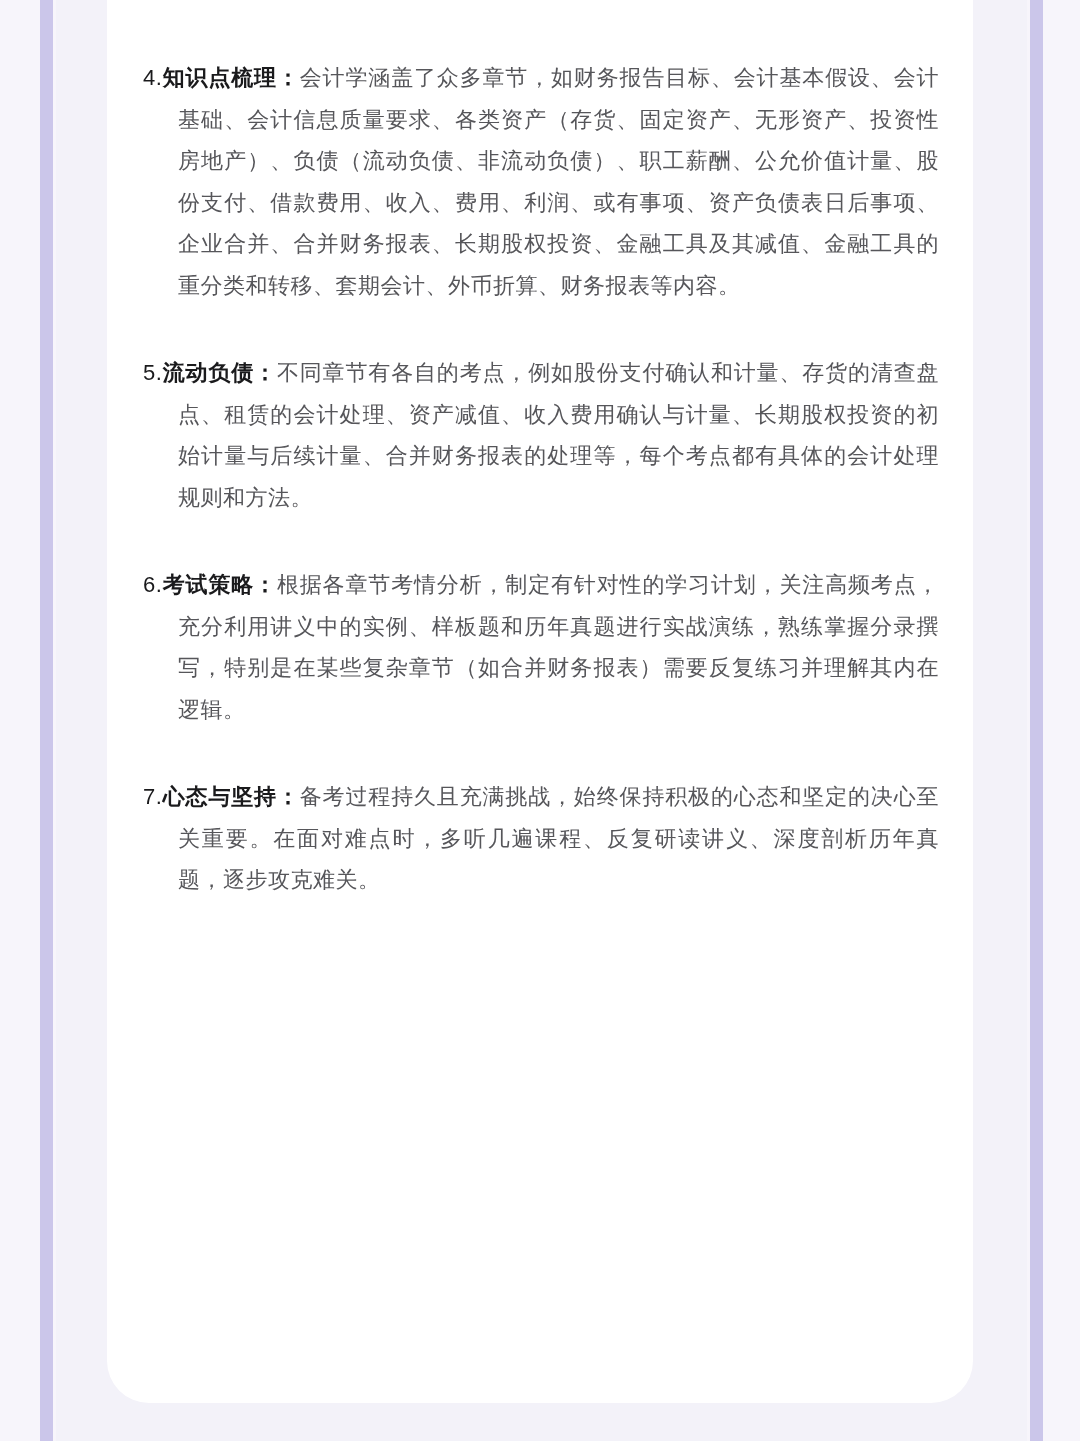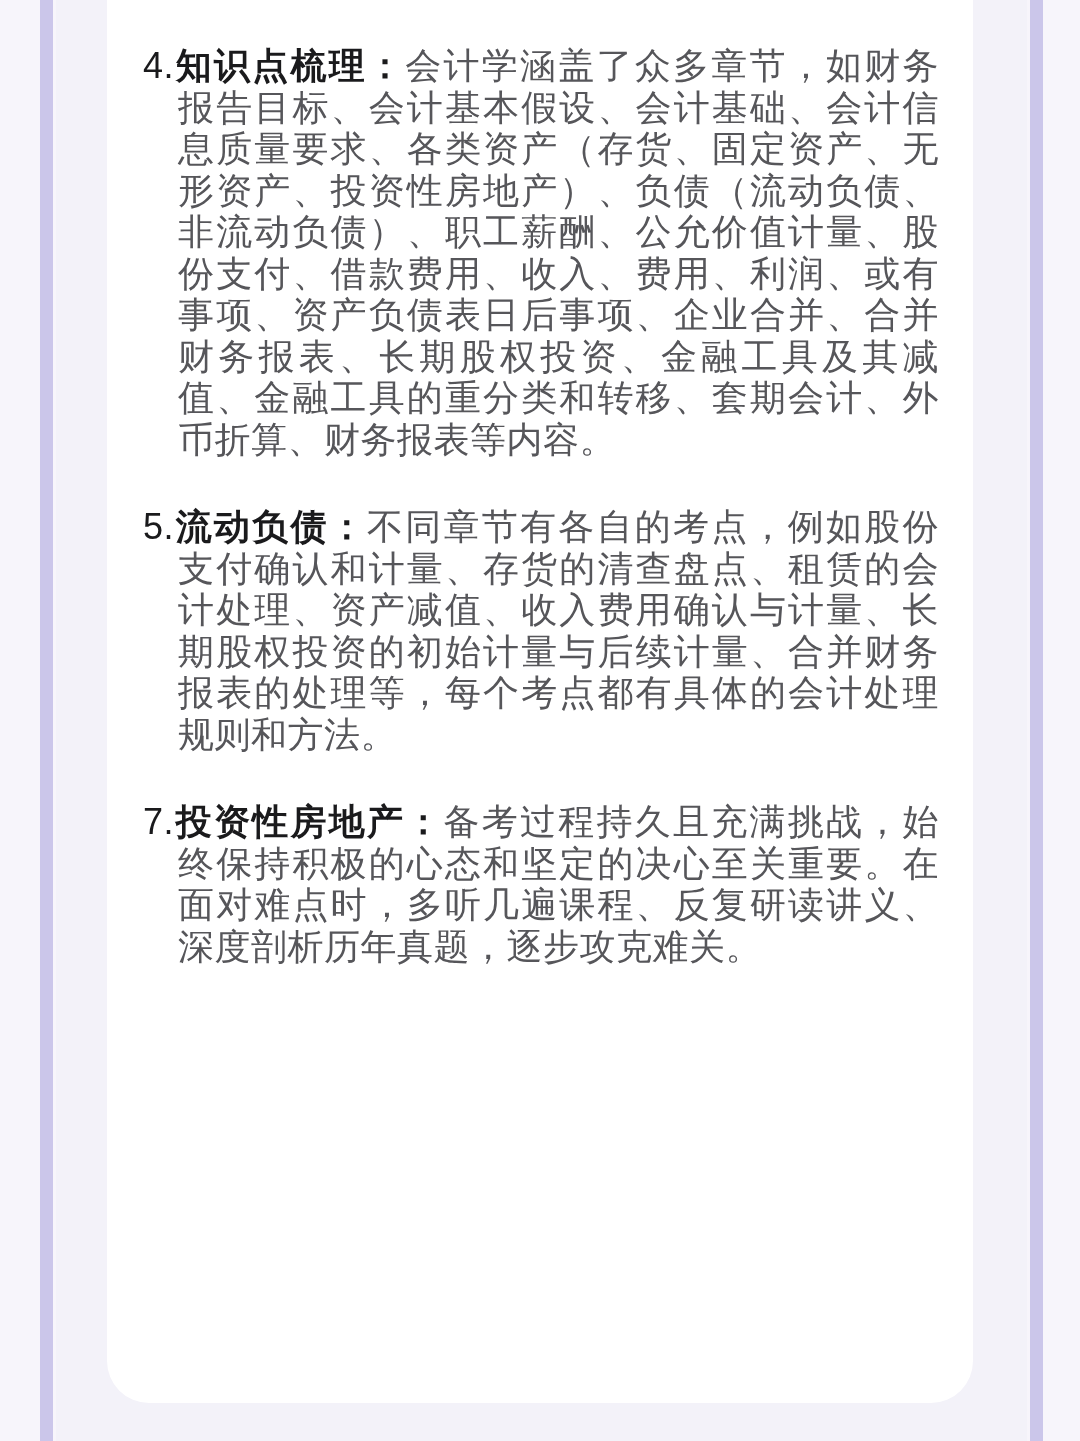--- a/index.html
+++ b/index.html
@@ -35,25 +35,26 @@
     top: 0;
     left: 107px;
     width: 866px;
     height: 1403px;
     background: #ffffff;
     border-radius: 0 0 42px 42px;
   }
 
   .content {
     padding: 45px 34px 0 36px;
-    font-size: 36px;
+    font-size: 22px;
     line-height: 41.5px;
     color: #56565a;
     text-align: justify;
     letter-spacing: 0.5px;
+    margin-top: 12px;
   }
 
   .item {
     padding-left: 35px;
     text-indent: -35px;
     margin-bottom: 46px;
   }
   .item:last-of-type { margin-bottom: 30px; }
 
   .item .num {
@@ -74,18 +75,19 @@
 <div class="stripe stripe-right"></div>
 <div class="panel"></div>
 
 <div class="card">
   <div class="content">
 
     <p class="item"><span class="num">4.</span><span class="heading">知识点梳理：</span><span class="body-text">会计学涵盖了众多章节，如财务报告目标、会计基本假设、会计基础、会计信息质量要求、各类资产（存货、固定资产、无形资产、投资性房地产）、负债（流动负债、非流动负债）、职工薪酬、公允价值计量、股份支付、借款费用、收入、费用、利润、或有事项、资产负债表日后事项、企业合并、合并财务报表、长期股权投资、金融工具及其减值、金融工具的重分类和转移、套期会计、外币折算、财务报表等内容。</span></p>
 
     <p class="item"><span class="num">5.</span><span class="heading">流动负债：</span><span class="body-text">不同章节有各自的考点，例如股份支付确认和计量、存货的清查盘点、租赁的会计处理、资产减值、收入费用确认与计量、长期股权投资的初始计量与后续计量、合并财务报表的处理等，每个考点都有具体的会计处理规则和方法。</span></p>
 
+    <p class="item"><span class="num">6.</span><span class="heading">考试策略：</span><span class="body-text">根据各章节考情分析，制定有针对性的学习计划，关注高频考点，充分利用讲义中的实例、样板题和历年真题进行实战演练，熟练掌握分录撰写，特别是在某些复杂章节（如合并财务报表）需要反复练习并理解其内在逻辑。</span></p>
 
-    <p class="item"><span class="num">7.</span><span class="heading">投资性房地产：</span><span class="body-text">备考过程持久且充满挑战，始终保持积极的心态和坚定的决心至关重要。在面对难点时，多听几遍课程、反复研读讲义、深度剖析历年真题，逐步攻克难关。</span></p>
+    <p class="item"><span class="num">7.</span><span class="heading">心态与坚持：</span><span class="body-text">备考过程持久且充满挑战，始终保持积极的心态和坚定的决心至关重要。在面对难点时，多听几遍课程、反复研读讲义、深度剖析历年真题，逐步攻克难关。</span></p>
 
 
   </div>
 </div>
 
 </body></html>

